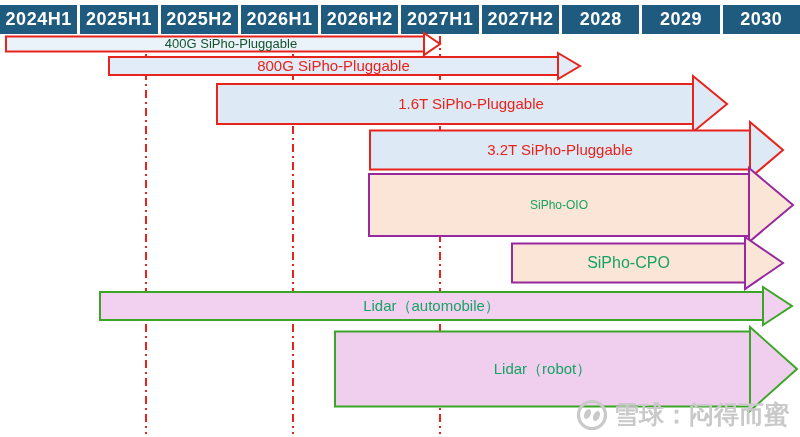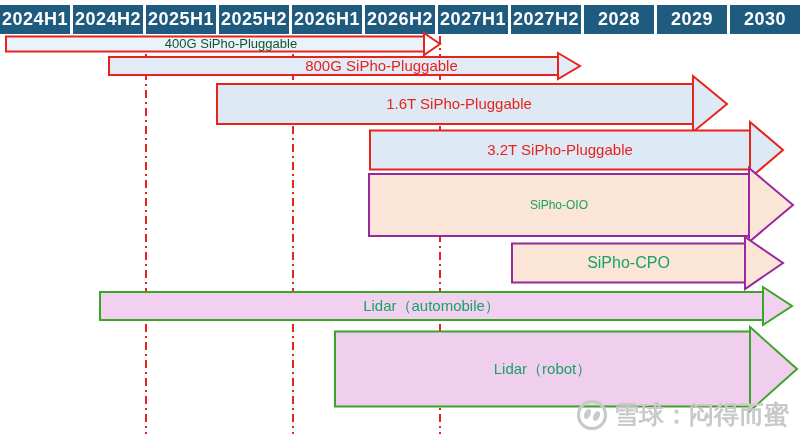--- a/index.html
+++ b/index.html
@@ -24,21 +24,20 @@
     position:absolute;left:576px;top:398px;display:flex;align-items:center;gap:6px;
     color:#C9C9C9;font-size:25px;font-weight:bold;white-space:nowrap;
   }
 </style>
 </head>
 <body>
 
 <div id="stage">
   <div id="header-row">
       <div class="hcell">2024H1</div>
-      <div class="hcell">2024H2</div>
       <div class="hcell">2025H1</div>
       <div class="hcell">2025H2</div>
       <div class="hcell">2026H1</div>
       <div class="hcell">2026H2</div>
       <div class="hcell">2027H1</div>
       <div class="hcell">2027H2</div>
       <div class="hcell">2028</div>
       <div class="hcell">2029</div>
       <div class="hcell">2030</div>
     </div>
@@ -56,26 +55,26 @@
   <div id="bars-layer">
       <svg width="440" height="28" class="arrow-svg" style="left: 3px; top: 30px;">
         <rect x="3" y="6.5" width="418" height="15" fill="#EAF2FA" stroke="#E8231C" stroke-width="2"></rect>
         <polygon points="421,3 437,14 421,25" fill="#FFFFFF" stroke="#E8231C" stroke-width="2" stroke-linejoin="miter"></polygon>
       </svg>
       <div class="bar-label" style="left: 6px; width: 450px; top: 34px; color: #14532d; font-size: 13px;">400G SiPho-Pluggable</div>
       <svg width="477" height="32" class="arrow-svg" style="left: 106px; top: 50px;">
         <rect x="3" y="7" width="449" height="18" fill="#E2ECF8" stroke="#E8231C" stroke-width="2"></rect>
         <polygon points="452,3 474,16 452,29" fill="#E2ECF8" stroke="#E8231C" stroke-width="2" stroke-linejoin="miter"></polygon>
       </svg>
-      <div class="bar-label" style="left: 109px; width: 449px; top: 56px; color: rgb(232, 35, 28); font-size: 15px; margin-left: 48px;">800G SiPho-Pluggable</div>
+      <div class="bar-label" style="left: 109px; width: 449px; top: 56px; color: rgb(232, 35, 28); font-size: 15px;">800G SiPho-Pluggable</div>
       <svg width="516" height="62" class="arrow-svg" style="left: 214px; top: 73px;">
         <rect x="3" y="11" width="476" height="40" fill="#DEE9F6" stroke="#E8231C" stroke-width="2"></rect>
         <polygon points="479,3 513,31 479,59" fill="#DEE9F6" stroke="#E8231C" stroke-width="2" stroke-linejoin="miter"></polygon>
       </svg>
-      <div class="bar-label" style="left: 217px; width: 484px; top: 94px; color: rgb(232, 35, 28); font-size: 15px;">1.6T SiPho-Pluggable</div>
+      <div class="bar-label" style="left: 217px; width: 484px; top: 94px; color: rgb(232, 35, 28); font-size: 15px; padding-left: 12px;">1.6T SiPho-Pluggable</div>
       <svg width="419" height="62" class="arrow-svg" style="left: 367px; top: 119px;">
         <rect x="3" y="11.5" width="380" height="39" fill="#DEE9F6" stroke="#E8231C" stroke-width="2"></rect>
         <polygon points="383,3 416,31 383,59" fill="#DEE9F6" stroke="#E8231C" stroke-width="2" stroke-linejoin="miter"></polygon>
       </svg>
       <div class="bar-label" style="left: 370px; width: 380px; top: 140px; color: rgb(232, 35, 28); font-size: 15px;">3.2T SiPho-Pluggable</div>
       <svg width="430" height="80" class="arrow-svg" style="left: 366px; top: 165px;">
         <rect x="3" y="9" width="380" height="62" fill="#FBE5D6" stroke="#97289D" stroke-width="2"></rect>
         <polygon points="383,3 427,40 383,77" fill="#FBE5D6" stroke="#97289D" stroke-width="2" stroke-linejoin="miter"></polygon>
       </svg>
       <div class="bar-label" style="left: 369px; width: 380px; top: 195px; color: rgb(23, 162, 102); font-size: 12px;">SiPho-OIO</div>

